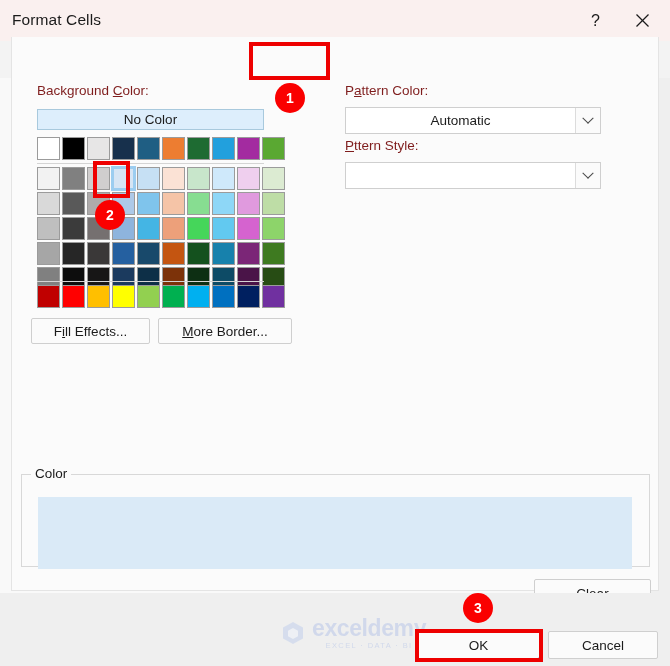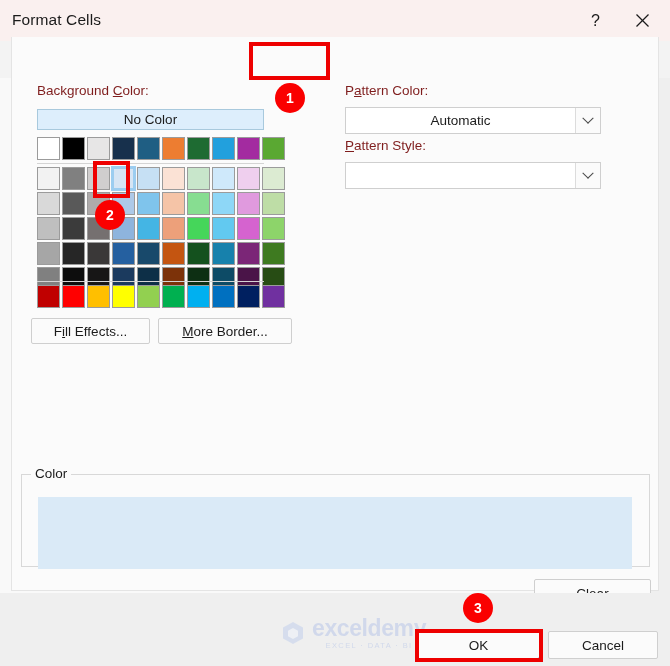--- a/index.html
+++ b/index.html
@@ -482,21 +482,21 @@
       <span>P</span><u>a</u><span>ttern Color:</span>
     </div>
     <div id="pattern-color-combo" class="combo">
       <span class="val">Automatic</span>
       <span class="arrow">
           <i class="chev"></i>
         </span>
     </div>
 
     <div class="label" style="left:333px; top:101px;">
-      <u>P</u><span>attern Style:</span>
+      <u>P</u><span>ttern Style:</span>
     </div>
     <div id="pattern-style-combo" class="combo">
       <span class="val"></span>
       <span class="arrow">
           <i class="chev"></i>
         </span>
     </div>
 
     <div id="sample-group"></div>
     <div id="sample-legend">Color</div>

